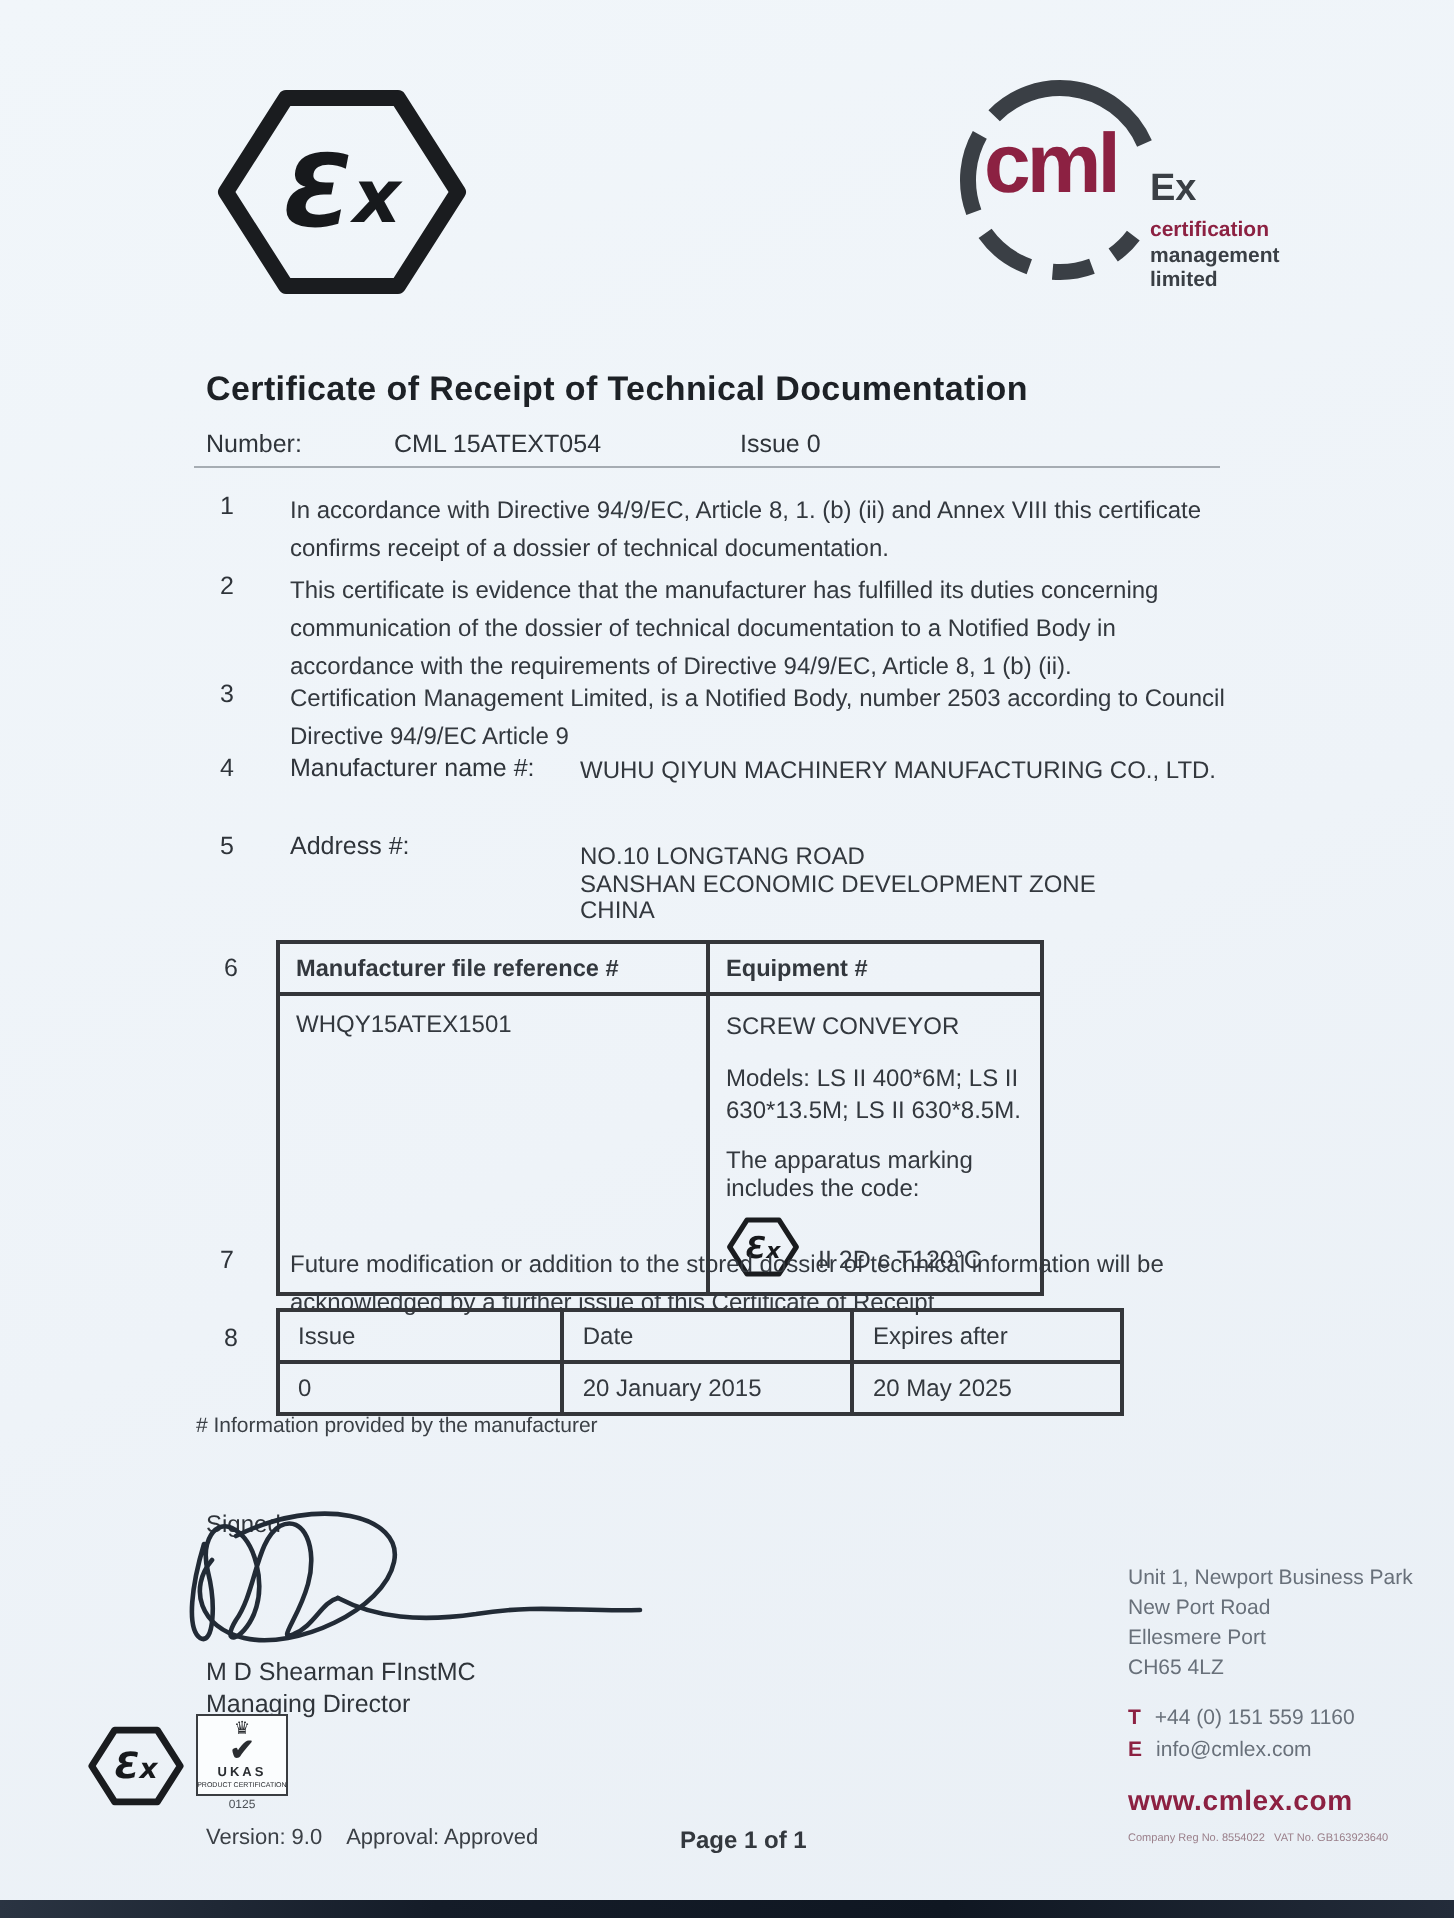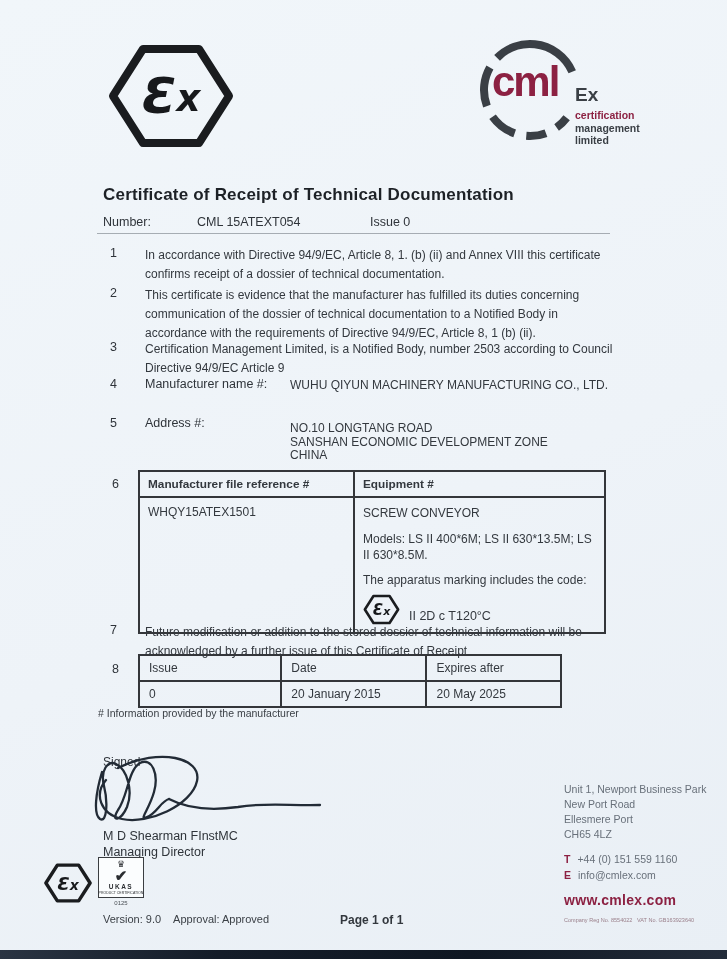--- a/index.html
+++ b/index.html
@@ -46,21 +46,21 @@
   .clause { position:absolute; left:110px; display:flex; align-items:flex-start; }
   .cnum   { width:35px; flex:0 0 35px; font-size:12.5px; color:#2f343a; }
   .ctext  { width:468px; margin:0; font-size:12px; line-height:19px; color:#33383e; }
   .clabel { width:145px; flex:0 0 145px; font-size:12.5px; color:#2f343a; }
   .cvalue { width:322px; margin:0; font-size:12px; line-height:16px; color:#33383e; }
   .addr-lines { width:322px; margin:6px 0 16px 0; font-size:12px; line-height:13.5px; color:#33383e; }
 
   
   .tnum { position:absolute; left:112px; font-size:12.5px; color:#2f343a; }
   table { border-collapse:collapse; position:absolute; background:transparent; }
-  .ftable { left:138px; top:470px; width:468px; }
+  .ftable { left:138px; top:470px; width:384px; }
   .ftable th, .ftable td { border:2px solid #34363a; font-size:12px; color:#33383e; text-align:left; vertical-align:top; }
   .ftable th { padding:5px 8px; font-size:11.8px; white-space:nowrap; }
   .ftable .c1 { width:197px; }
   .ftable td { padding:7px 8px; height:116px; }
   .eq-name, .eq-models { margin:0 0 10px 0; line-height:16px; }
   .eq-intro { margin:0 0 7px 0; }
   .eq-code-row { display:flex; align-items:flex-end; gap:9px; }
   .eq-code { font-size:12.5px; padding-bottom:2px; }
 
   .itable { left:138px; top:654px; width:424px; }

